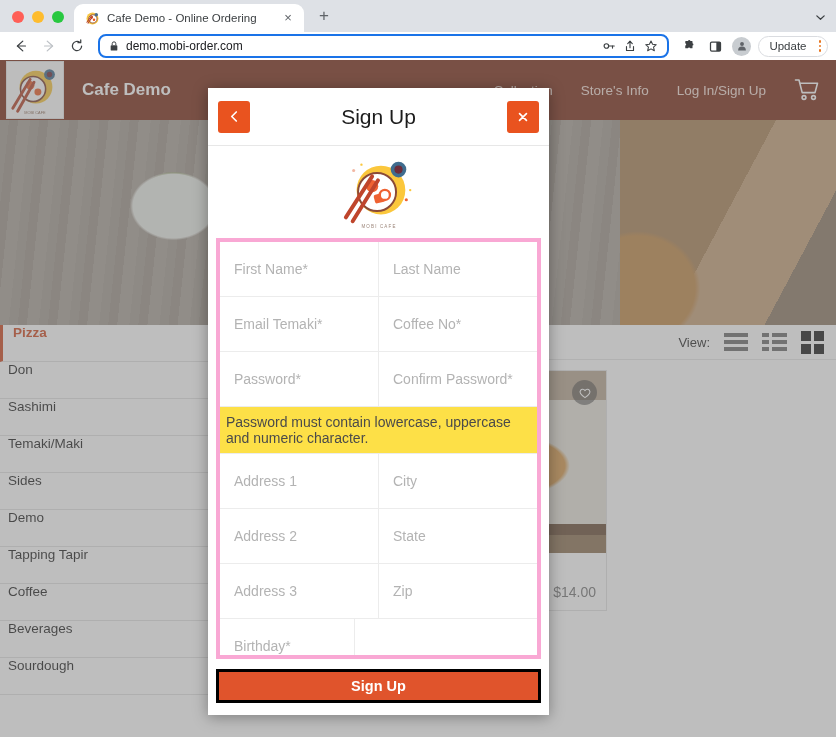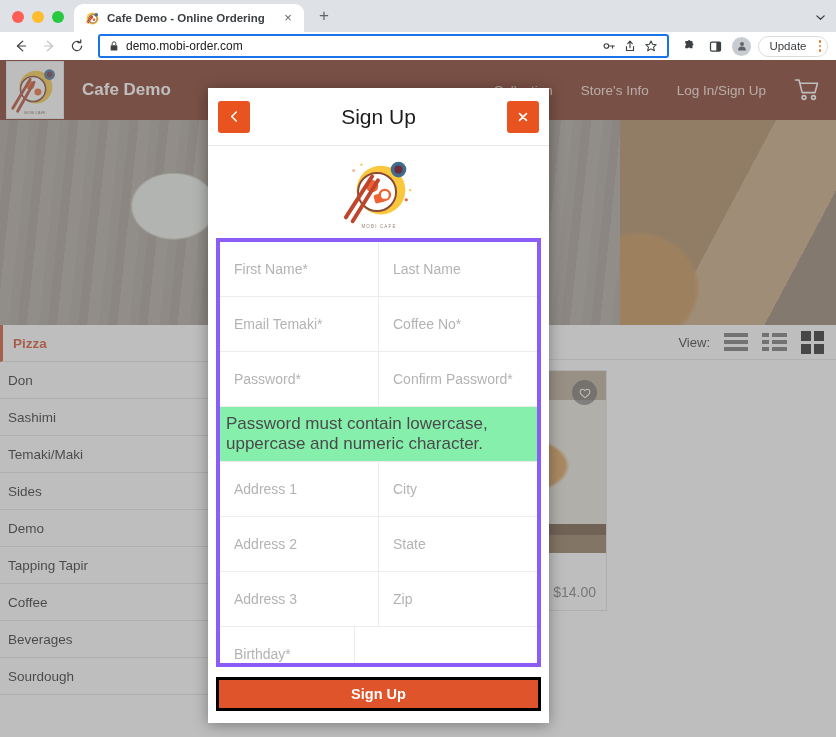--- a/index.html
+++ b/index.html
@@ -21,21 +21,21 @@
   .dot.y { background: #febc2e; }
   .dot.g { background: #28c840; }
   .tab {
     height: 28px; background: #fff; border-radius: 9px 9px 0 0;
     display: flex; align-items: center; gap: 7px;
     padding: 0 8px 0 11px; min-width: 230px; position: relative;
   }
   .tab-fav { width: 15px; height: 15px; flex: none; }
   .tab-title {
     font-size: 11.5px; color: #3c4043; white-space: nowrap;
-    overflow: hidden; text-overflow: ellipsis; flex: 1; font-weight: bold;
+    overflow: hidden; text-overflow: ellipsis; flex: 1;
   }
   .tab-close {
     width: 16px; height: 16px; flex: none; color: #5f6368;
     font-size: 13px; line-height: 16px; text-align: center;
   }
   .newtab {
     width: 28px; height: 28px; margin-left: 6px; margin-bottom: 1px;
     color: #5f6368; font-size: 17px; line-height: 26px; text-align: center;
   }
   .tabstrip-right {
@@ -46,21 +46,21 @@
   .toolbar {
     height: 28px; background: #fff; display: flex; align-items: center;
     padding: 0 8px; gap: 2px;
   }
   .nav-btn {
     width: 26px; height: 26px; display: flex; align-items: center;
     justify-content: center; color: #5f6368; flex: none;
   }
   .nav-btn.dim { color: #bdc1c6; }
   .omnibox {
-    flex: 1; height: 24px; margin: 0 6px; border-radius: 3px;
+    flex: 1; height: 24px; margin: 0 6px; border-radius: 8px;
     background: #fff; border: 2px solid #1a73e8;
     display: flex; align-items: center; padding: 0 9px; gap: 7px;
   }
   .omni-url { flex: 1; font-size: 12px; color: #202124; }
   .omni-ic { color: #5f6368; flex: none; display: flex; align-items: center; }
   .tb-ic {
     width: 24px; height: 24px; display: flex; align-items: center;
     justify-content: center; color: #3c4043; flex: none;
   }
   .avatar-btn {
@@ -106,21 +106,21 @@
     width: 216px;
     background:
       radial-gradient(ellipse 105px 95px at 8% 82%, #c08a4a 0 55%, rgba(192,138,74,0) 60%),
       linear-gradient(118deg, #a98257 0 48%, #c6a179 48% 78%, #8e7b66 78% 100%),
       #b08f66;
   }
 
   .content-row { display: flex; }
   .sidebar { width: 215px; border-right: 1px solid #d8d8d8; }
   .cat {
-    height: 37px; display: flex; align-items: center; padding-left: 8px;
+    height: 37px; display: flex; padding-left: 8px;
     font-size: 13.5px; color: #1f1f1f; border-bottom: 1px solid #e2e2e2;
     background: #fff;
   }
   .cat.active { color: #d04a22; font-weight: bold; border-left: 3px solid #d04a22; padding-left: 10px; }
 
   .main-col { flex: 1; }
   .viewbar {
     height: 35px; display: flex; align-items: center; justify-content: flex-end;
     gap: 14px; padding-right: 12px; border-bottom: 1px solid #e6e6e6;
   }
@@ -165,32 +165,32 @@
     width: 32px; height: 32px; background: #e9531f; color: #fff;
     border: none; border-radius: 3px; display: flex; align-items: center;
     justify-content: center; font-size: 15px; cursor: pointer;
   }
   .modal-title {
     position: absolute; left: 0; right: 0; text-align: center;
     font-size: 21px; color: #1c1c1c;
   }
   .modal-logo-wrap { height: 92px; display: flex; align-items: center; justify-content: center; }
 
-  .form-box { margin: 0 8px; border: 4px solid #8b5cf6; }
+  .form-box { margin: 0 8px; border: 4px solid #f9a8d4; }
   .frow { display: flex; border-bottom: 1px solid #ececec; }
   .fcell {
     flex: 1; height: 54px; display: flex; align-items: center;
     padding: 0 14px; font-size: 14px; color: #b3b3b3;
     border-right: 1px solid #ececec; background: #fff; cursor: text;
   }
   .fcell:last-child { border-right: none; }
   .fcell.empty { cursor: default; }
   .pw-note {
-    font-size: 17px; color: #4a4a4a; padding: 7px 4px 7px 6px;
-    border-bottom: 1px solid #ececec; background: #86efac;
+    font-size: 14px; color: #4a4a4a; padding: 7px 4px 7px 6px;
+    border-bottom: 1px solid #ececec; background: #fde047;
   }
   .frow:last-child { border-bottom: none; gap: 48px; }
 
   .modal-foot { padding: 10px 8px 12px 8px; }
   .signup-btn {
     width: 100%; height: 34px; background: #e0542c; color: #fff;
     font-size: 14.5px; font-weight: bold; border: 3px solid #000;
     font-family: "Liberation Sans", sans-serif; cursor: pointer;
   }
 </style>

